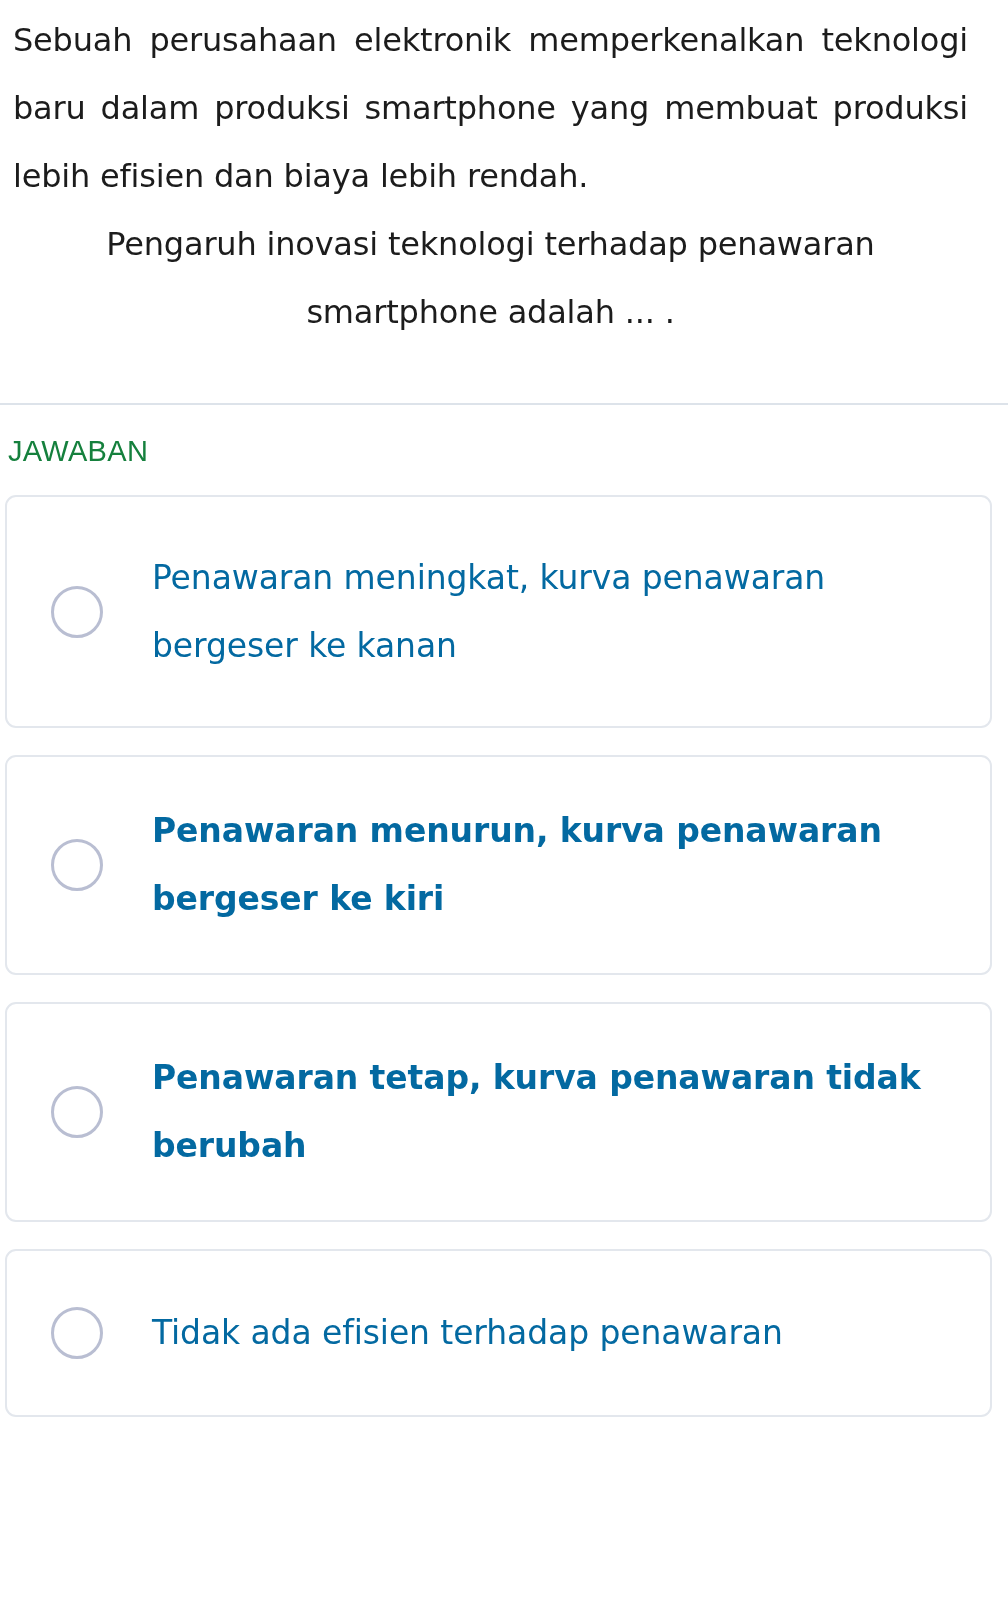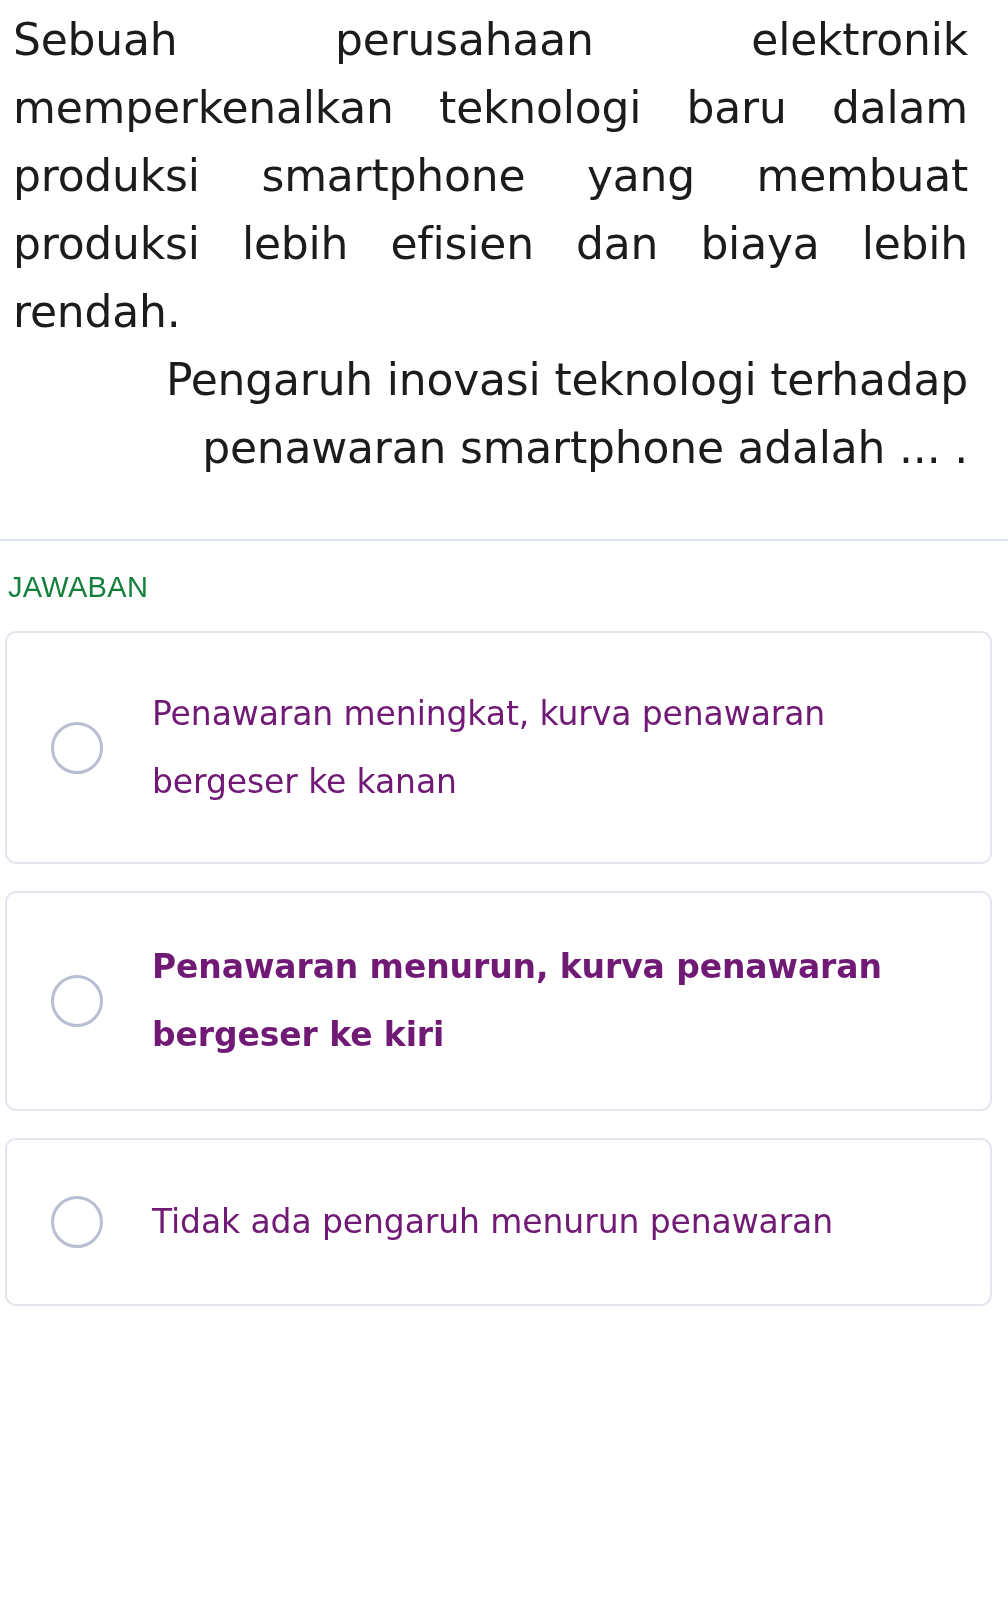--- a/index.html
+++ b/index.html
@@ -16,32 +16,32 @@
   }
 
   
   .question-block {
     padding: 0 40px 0 13px;
     box-sizing: border-box;
     width: 1008px;
   }
   .question-para {
     margin: 0;
-    font-size: 44px;
+    font-size: 32px;
     line-height: 68px;
     color: #1c1c1c;
     letter-spacing: -0.2px;
     text-align: justify;
     text-justify: inter-word;
   }
   .question-para.first {
     padding-top: 6px;
   }
   .question-para.last {
-    text-align: right;
+    text-align: center;
   }
 
   
   .divider {
     width: 1008px;
     height: 2px;
     background: #dde3ea;
     margin-top: 57px;
   }
 
@@ -98,21 +98,21 @@
     border: 3px solid #b9bed2;
     border-radius: 50%;
     background: #ffffff;
     box-sizing: border-box;
   }
 
   .answer-text {
     flex: 1 1 auto;
     font-size: 33px;
     line-height: 68px;
-    color: #701a75;
+    color: #0369a1;
     letter-spacing: -0.1px;
     padding-right: 10px;
   }
 </style>
 </head>
 <body>
 
 <div class="question-block">
   <p class="question-para first">Sebuah perusahaan elektronik memperkenalkan teknologi baru dalam produksi smartphone yang membuat produksi lebih efisien dan biaya lebih rendah.</p>
   <p class="question-para last">Pengaruh inovasi teknologi terhadap penawaran smartphone adalah ... .</p>
@@ -131,21 +131,27 @@
     <div class="answer-text">Penawaran meningkat, kurva penawaran bergeser ke kanan</div>
   </div>
 
   <div class="answer-card h-two-line-b">
     <div class="radio-wrap">
       <div class="radio-circle"></div>
     </div>
     <div class="answer-text">Penawaran menurun, kurva penawaran bergeser ke kiri</div>
   </div>
 
+  <div class="answer-card h-two-line-b">
+    <div class="radio-wrap">
+      <div class="radio-circle"></div>
+    </div>
+    <div class="answer-text">Penawaran tetap, kurva penawaran tidak berubah</div>
+  </div>
 
   <div class="answer-card h-one-line">
     <div class="radio-wrap">
       <div class="radio-circle"></div>
     </div>
-    <div class="answer-text">Tidak ada pengaruh menurun penawaran</div>
+    <div class="answer-text">Tidak ada efisien terhadap penawaran</div>
   </div>
 
 </div>
 
 </body></html>

